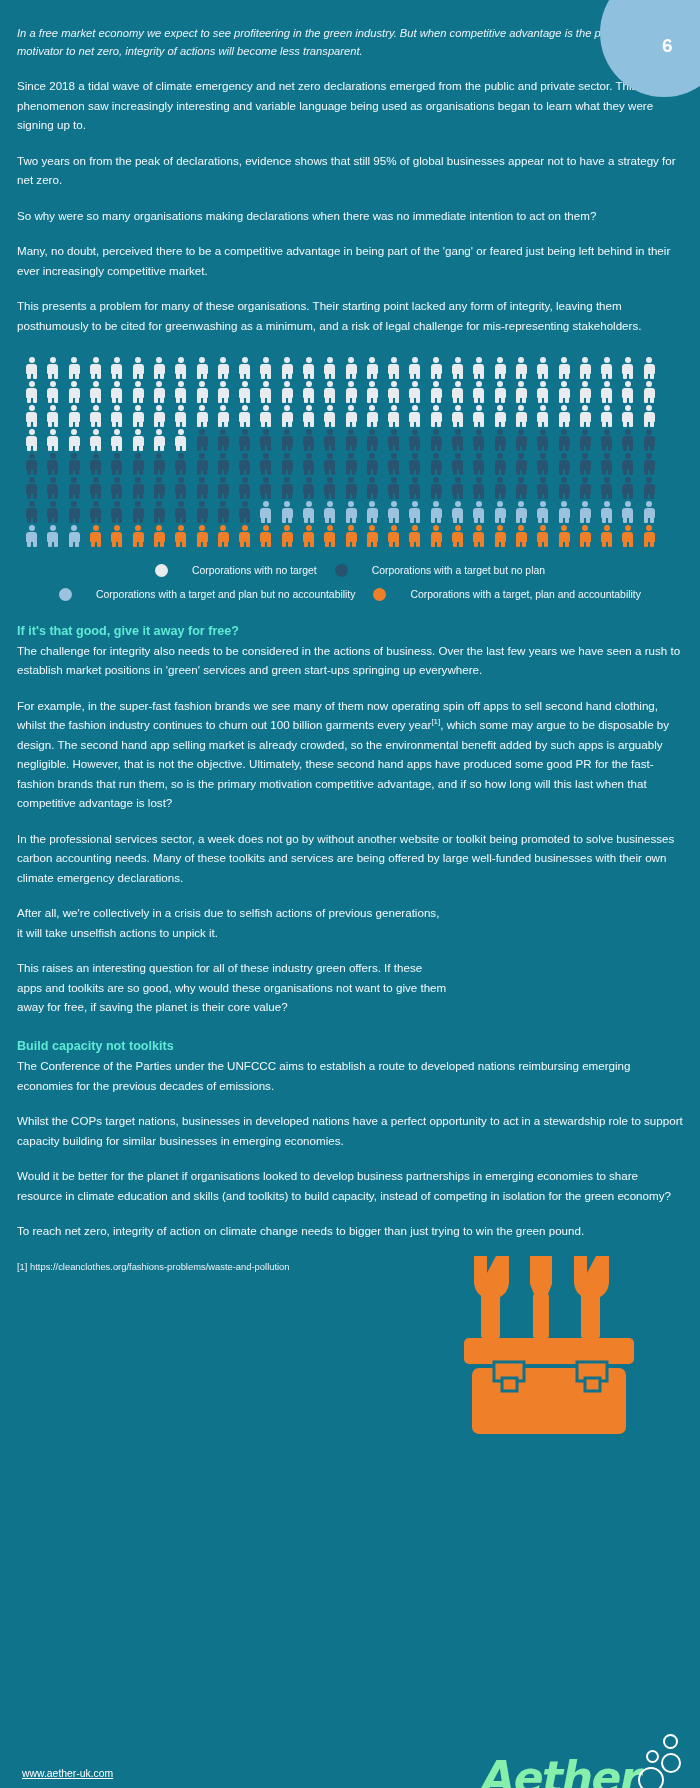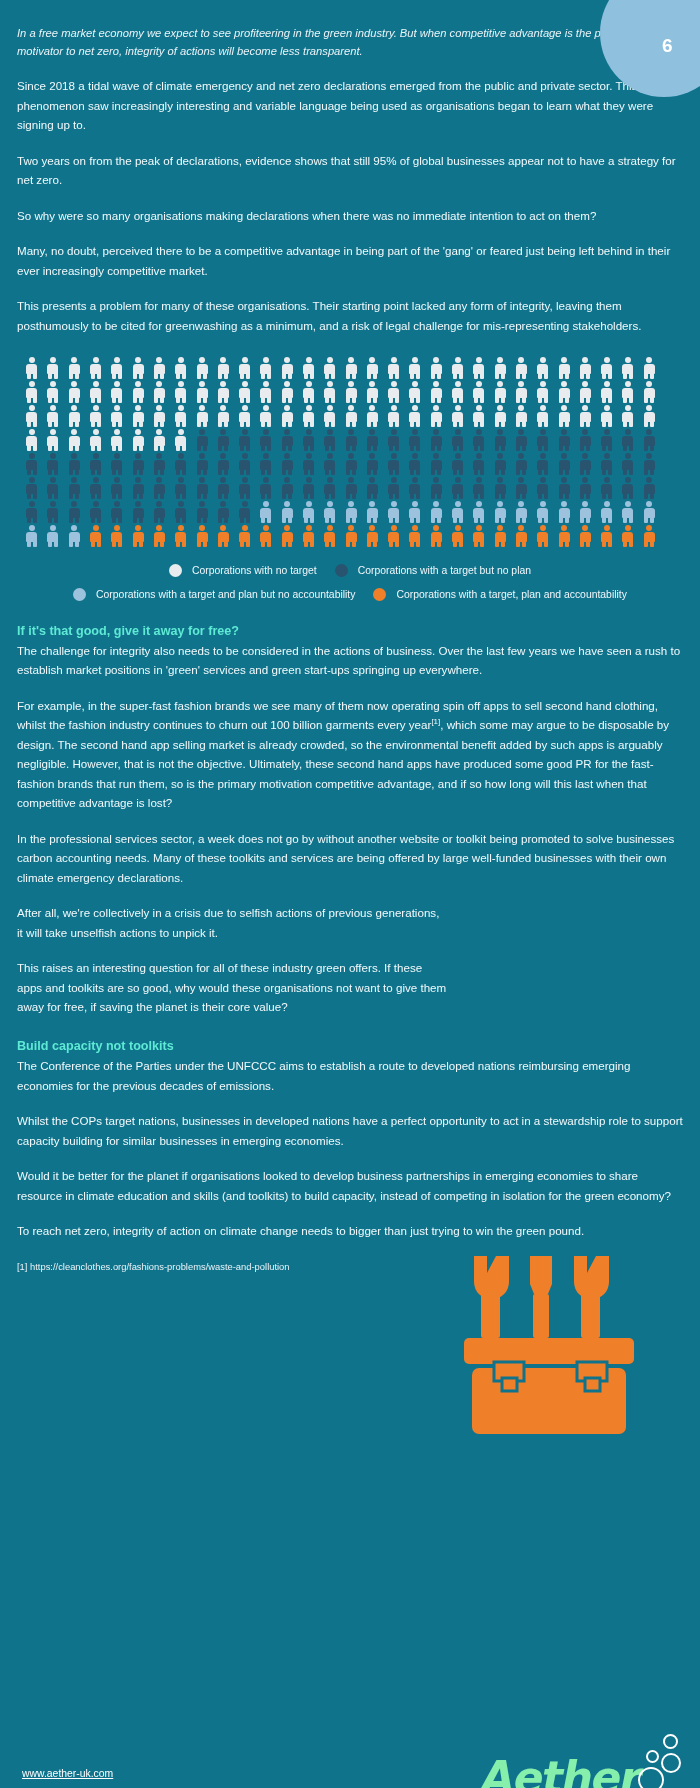--- a/index.html
+++ b/index.html
@@ -145,21 +145,21 @@
   }
   .legend-row{
     display:flex;
     align-items:center;
     justify-content:center;
     gap:18px;
   }
   .legend-item{
     display:flex;
     align-items:center;
-    gap:10px;
+    gap:24px;
     font-size:10.4px;
     color:#f0f8fb;
     white-space:nowrap;
   }
   .swatch{
     width:13px;height:13px;border-radius:50%;
     flex:0 0 13px;
   }
 
   

